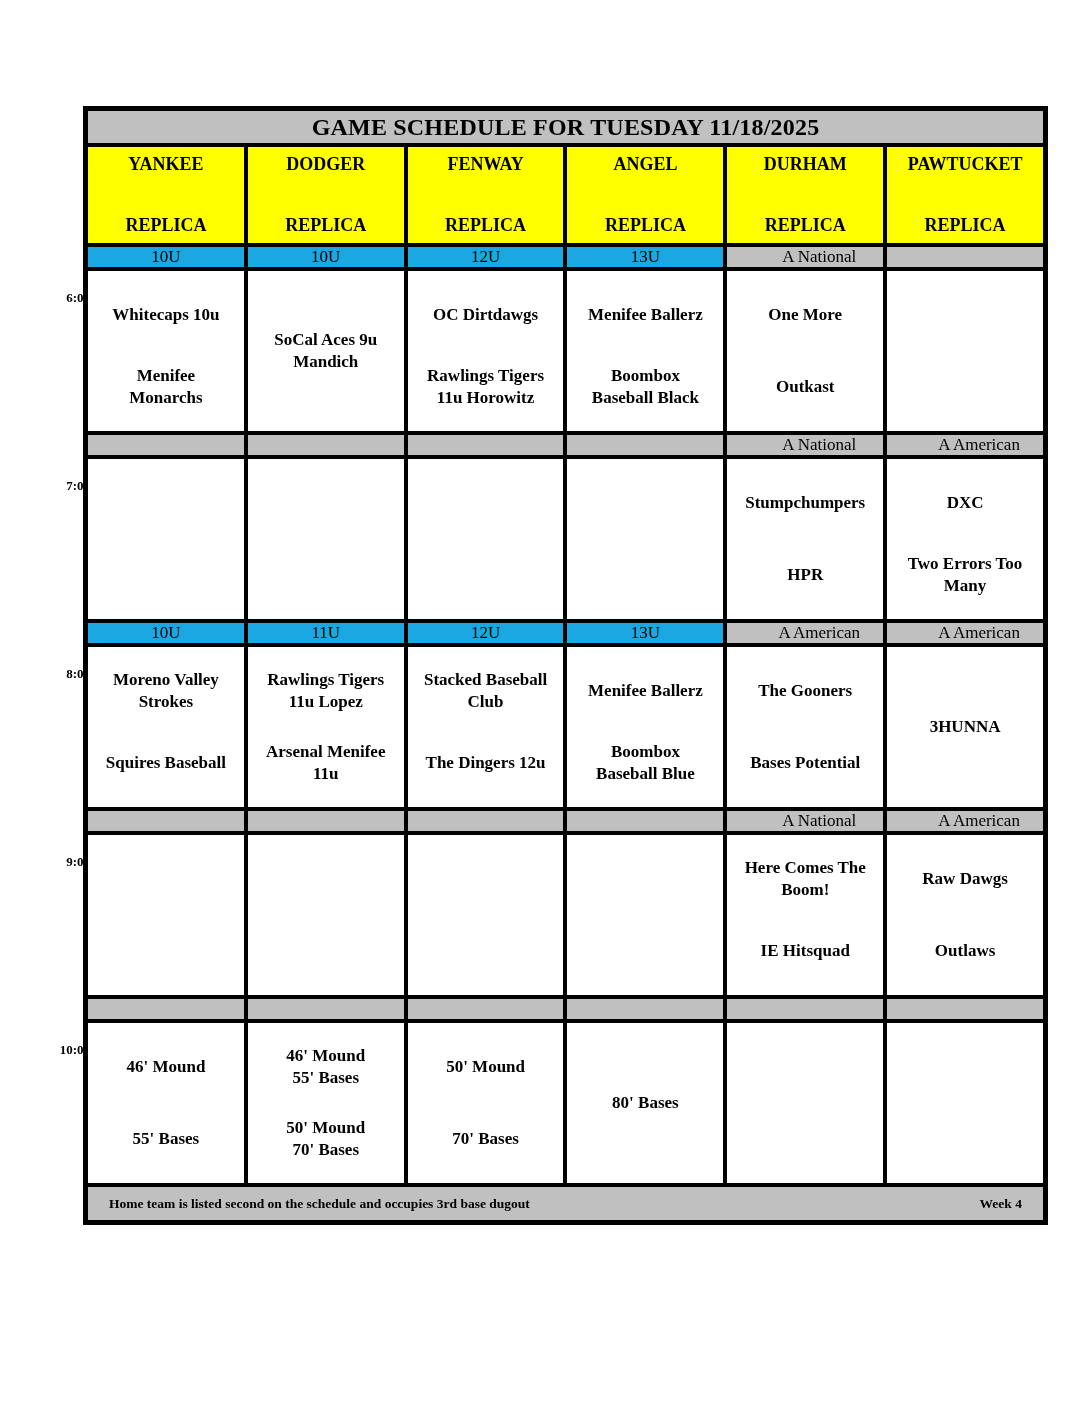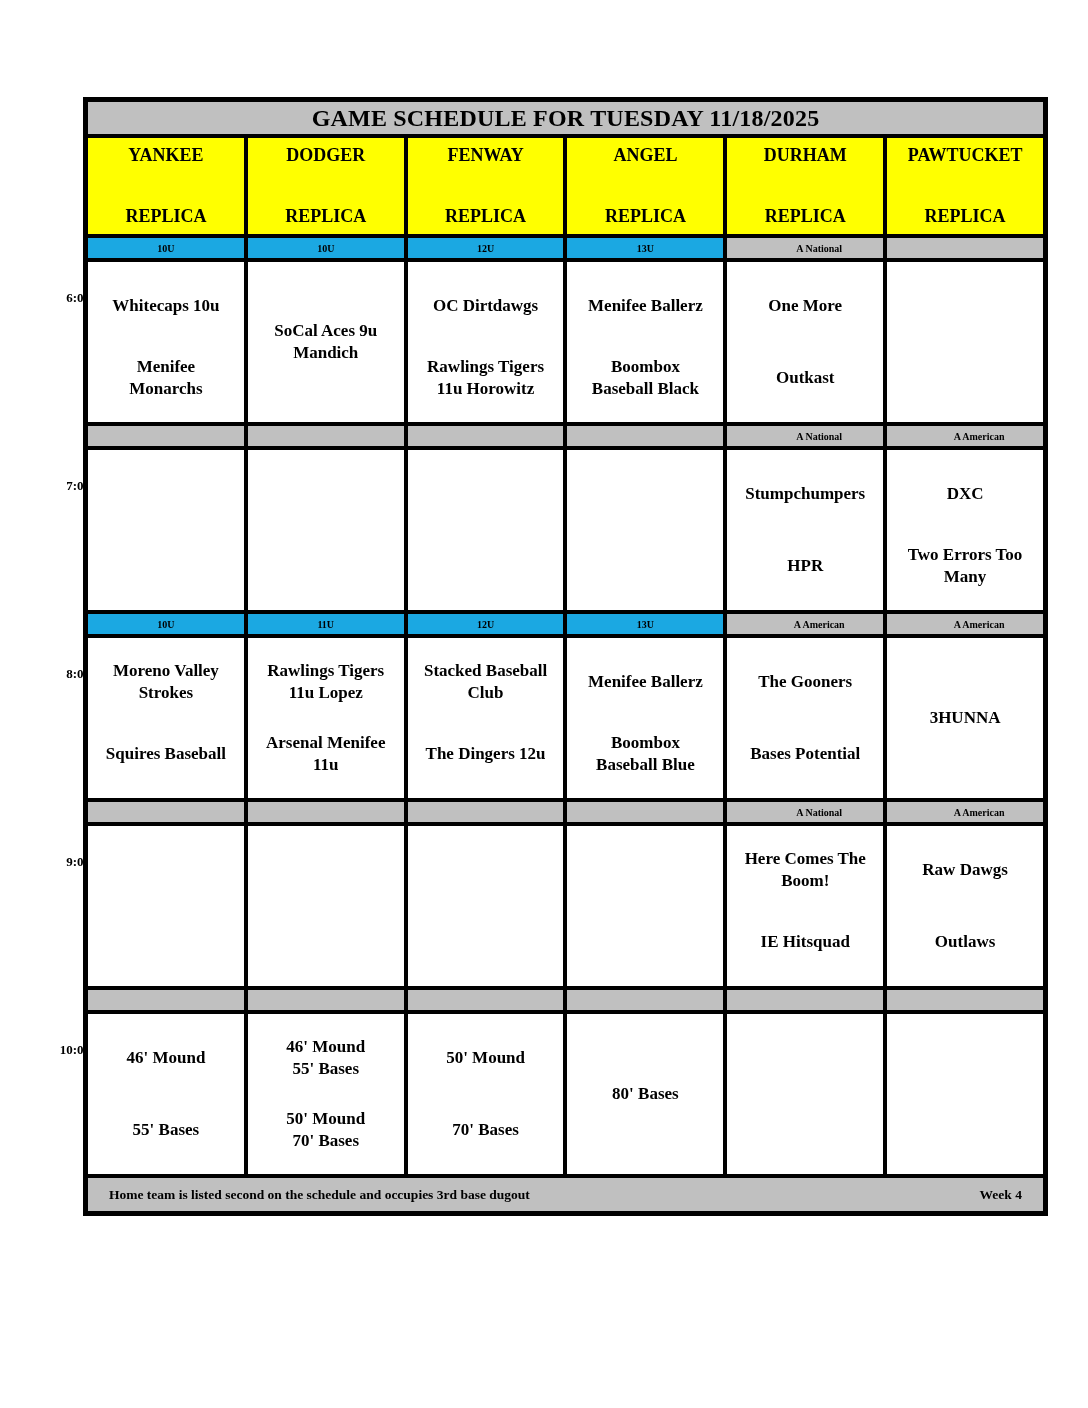--- a/index.html
+++ b/index.html
@@ -2,41 +2,41 @@
 <html style="--header-yellow: #ffff00; --division-blue: #1ba8e2; --bar-gray: #c0c0c0; --border-black: #000000;"><head>
 <meta charset="utf-8">
 <style>
   html,body{margin:0;padding:0;}
   body{
     width:1088px;height:1408px;position:relative;background:#fff;
     font-family:"Liberation Serif","DejaVu Serif",serif;color:#000;
     -webkit-font-smoothing:antialiased;
   }
   .sheet{
-    position:absolute;left:83px;top:97px;width:965px;box-sizing:border-box;
+    position:absolute;left:83px;top:106px;width:965px;box-sizing:border-box;
     border:5px solid #000;background:#000;
     display:grid;
     grid-template-columns:repeat(6,1fr);
     grid-template-rows:32px 96px repeat(5,20px 160px) 33px;
     gap:4px;
   }
   .cell{background:#fff;box-sizing:border-box;overflow:hidden;}
   .title-bar{
     grid-column:1/7;background:var(--bar-gray,#c0c0c0);
     display:flex;align-items:center;justify-content:center;
     font-weight:bold;font-size:24px;letter-spacing:.2px;
   }
   .field-header{
     background:var(--header-yellow,#ffff00);
     display:flex;flex-direction:column;justify-content:space-evenly;align-items:center;
     font-weight:bold;font-size:18px;text-align:center;gap:32px;
   }
   .div-cell{
     display:flex;align-items:center;justify-content:center;
-    font-weight:bold;font-size:10px;
+    font-weight:normal;font-size:17px;
   }
   .div-cell.blue{background:var(--division-blue,#1ba8e2);}
   .div-cell.gray{background:var(--bar-gray,#c0c0c0);padding-left:28px;}
   .game-cell{
     display:flex;flex-direction:column;padding:8px 4px;justify-content:flex-end;
   }
   .team{
     flex:1;display:flex;align-items:center;justify-content:center;
     font-weight:bold;font-size:17px;line-height:1.3;text-align:center;
     white-space:pre-line;

